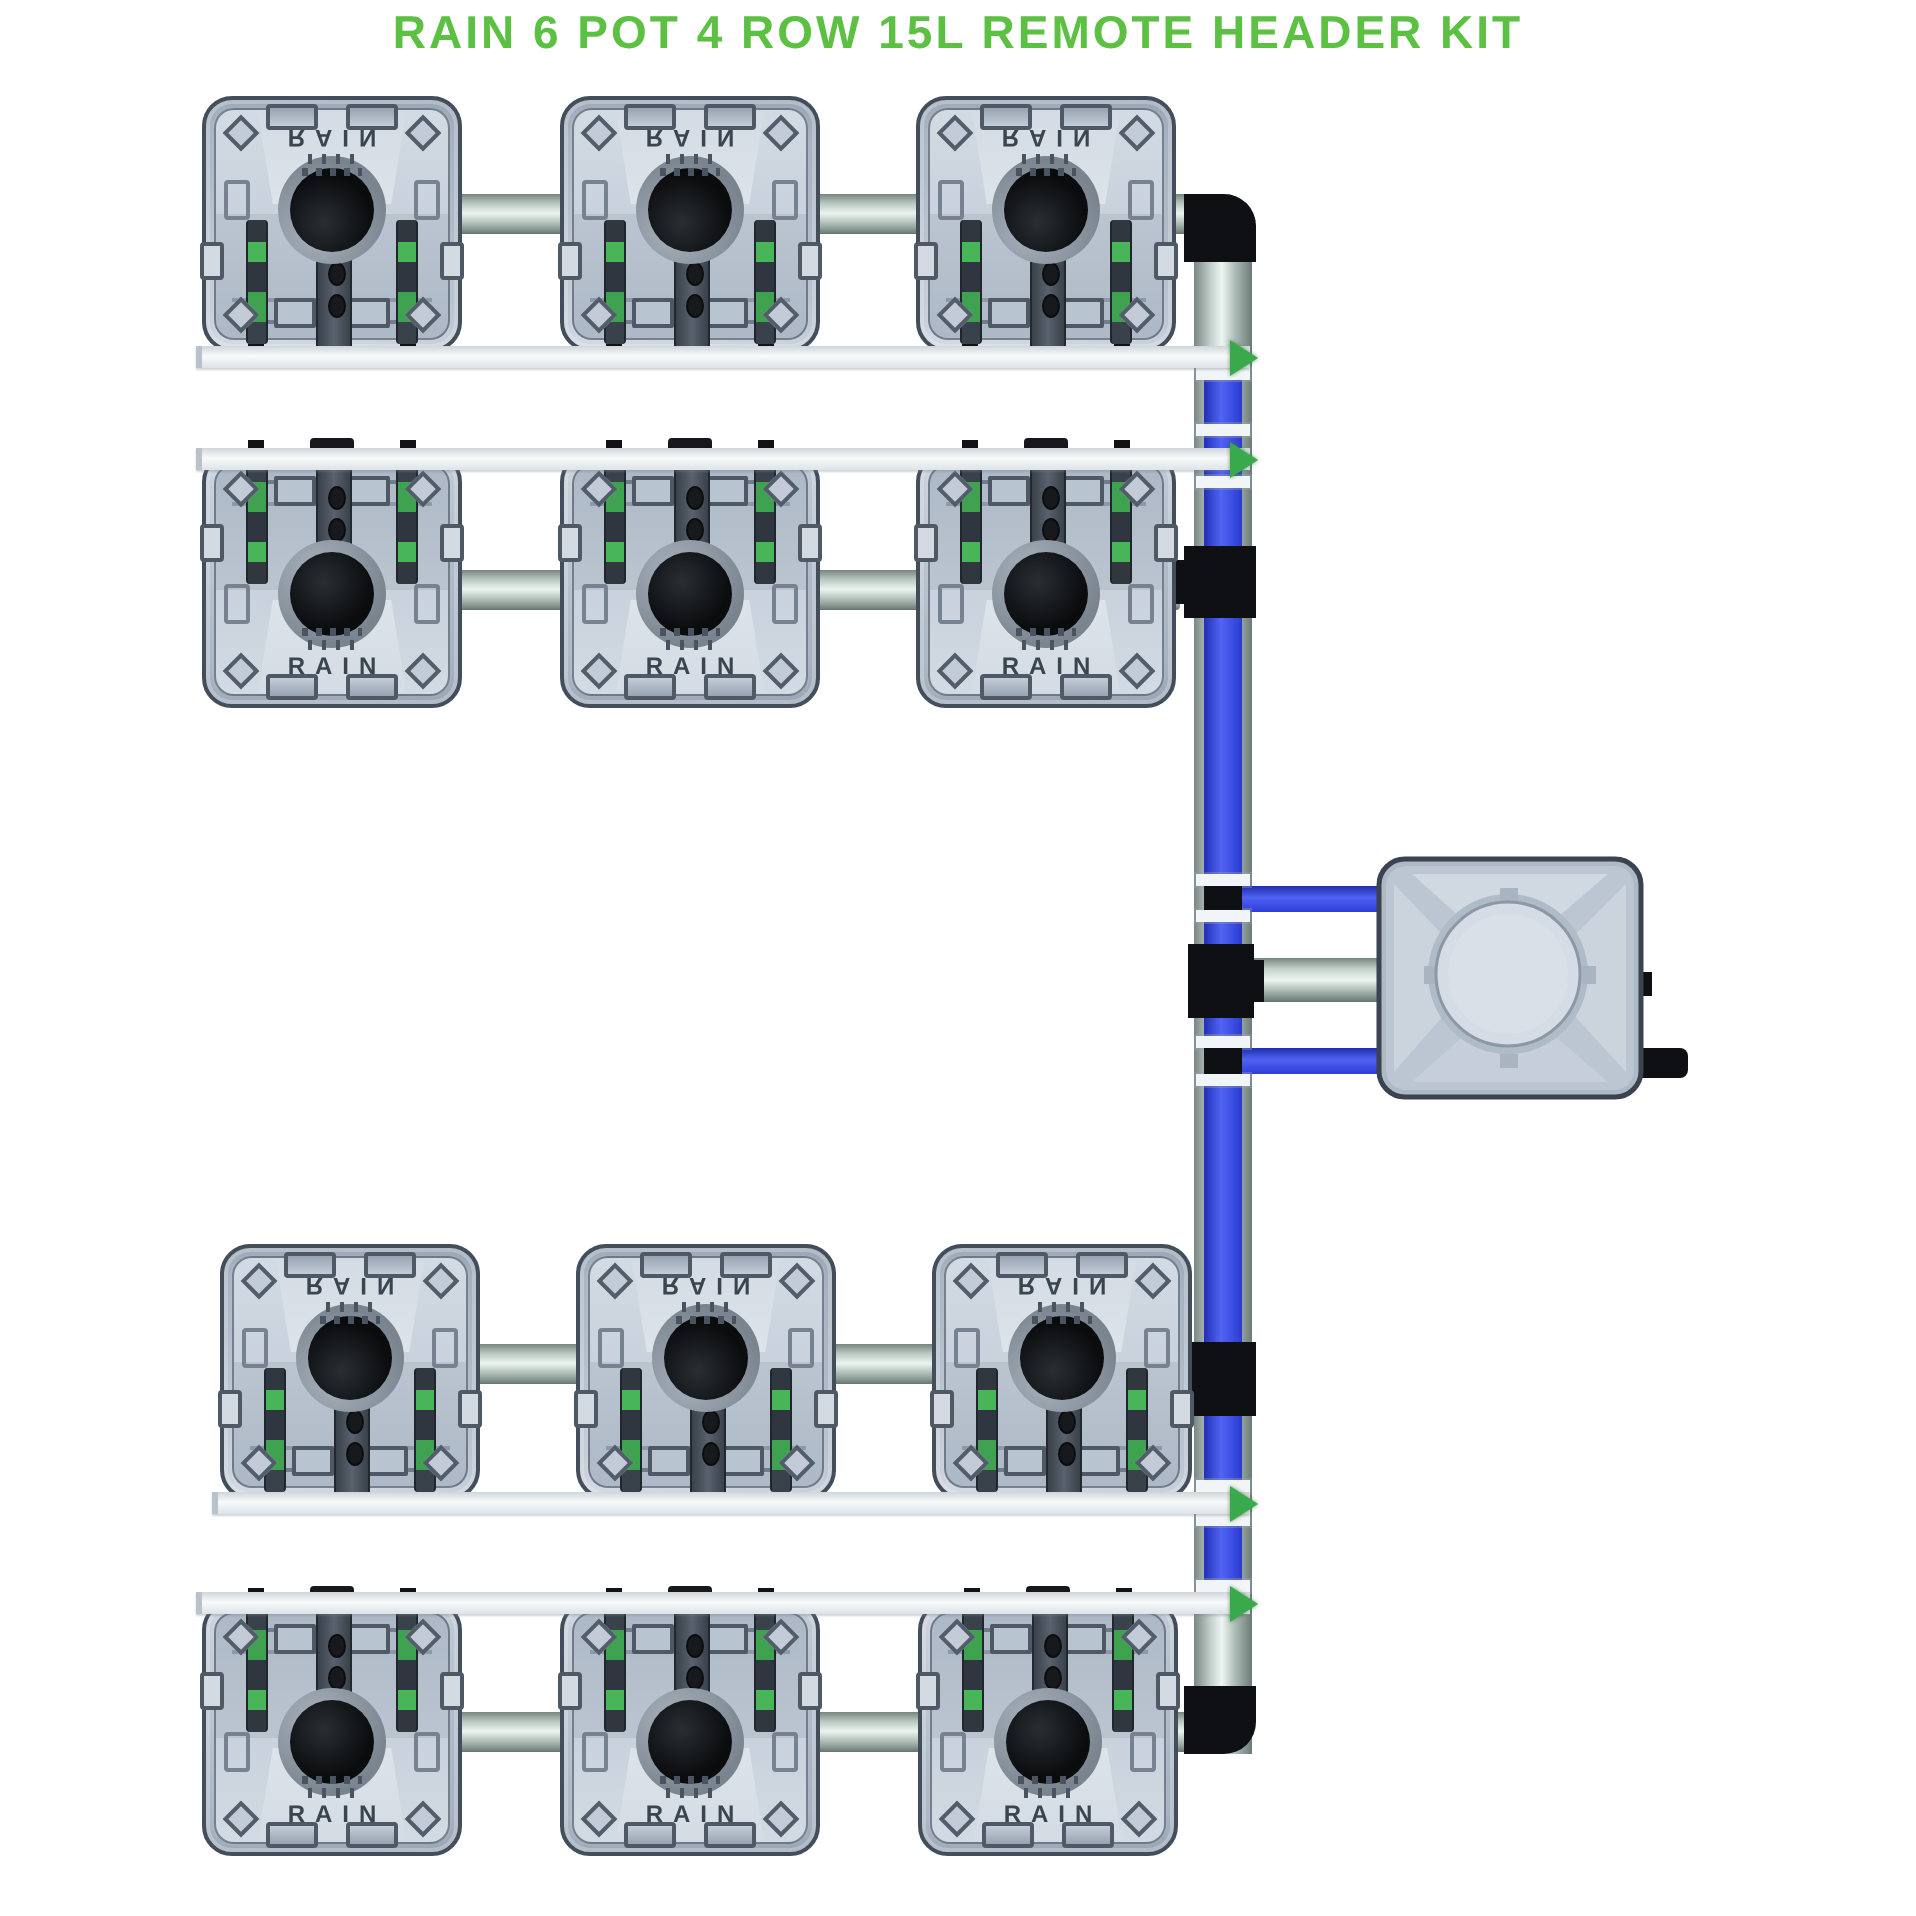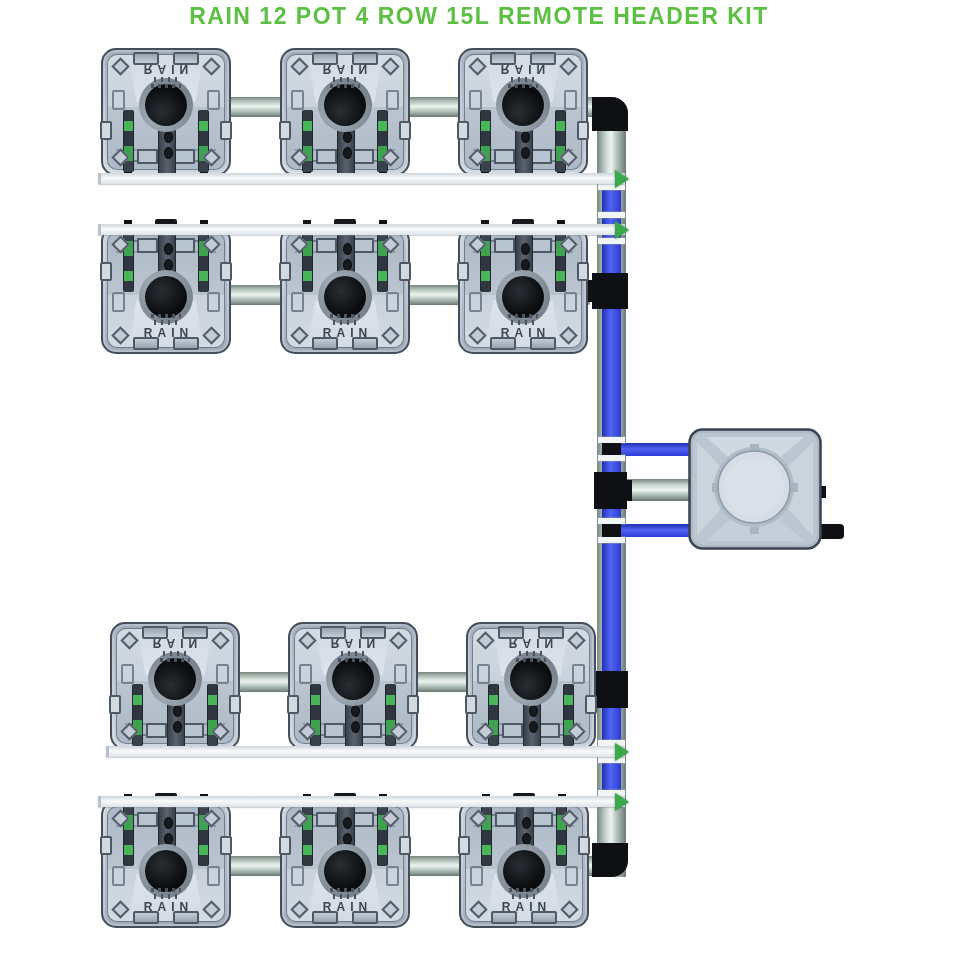--- a/index.html
+++ b/index.html
@@ -83,21 +83,21 @@
   .slot-side{position:absolute;width:9px;height:16px;border:2px solid #76828f;border-radius:2px;}
   .foot{position:absolute;bottom:2px;width:22px;height:9px;border:2px solid #4e5965;border-radius:2px;
     background:linear-gradient(180deg,#c3cdd8,#97a3b1);}
   .screw{position:absolute;width:9px;height:9px;border:2px solid #525d6a;background:#c3ccd6;
     transform:rotate(45deg);}
 </style>
 </head>
 <body>
 
 <div class="stage">
-  <div class="title">RAIN 12 POT 4 ROW 15L REMOTE HEADER KIT</div>
+  <div class="title">RAIN 6 POT 4 ROW 15L REMOTE HEADER KIT</div>
 
   <div class="pipe-feed" style="left:160px;top:97px;width:452px"></div>
   <div class="pipe-feed" style="left:160px;top:285px;width:430px"></div>
   <div class="pipe-feed" style="left:168px;top:672px;width:422px"></div>
   <div class="pipe-feed" style="left:160px;top:856px;width:450px"></div>
 
   <div class="main-gray"></div>
   <div class="main-blue" style="top:190px;height:83px"></div>
   <div class="main-blue" style="top:309px;height:128px"></div>
   <div class="main-blue" style="top:461px;height:11px"></div>

